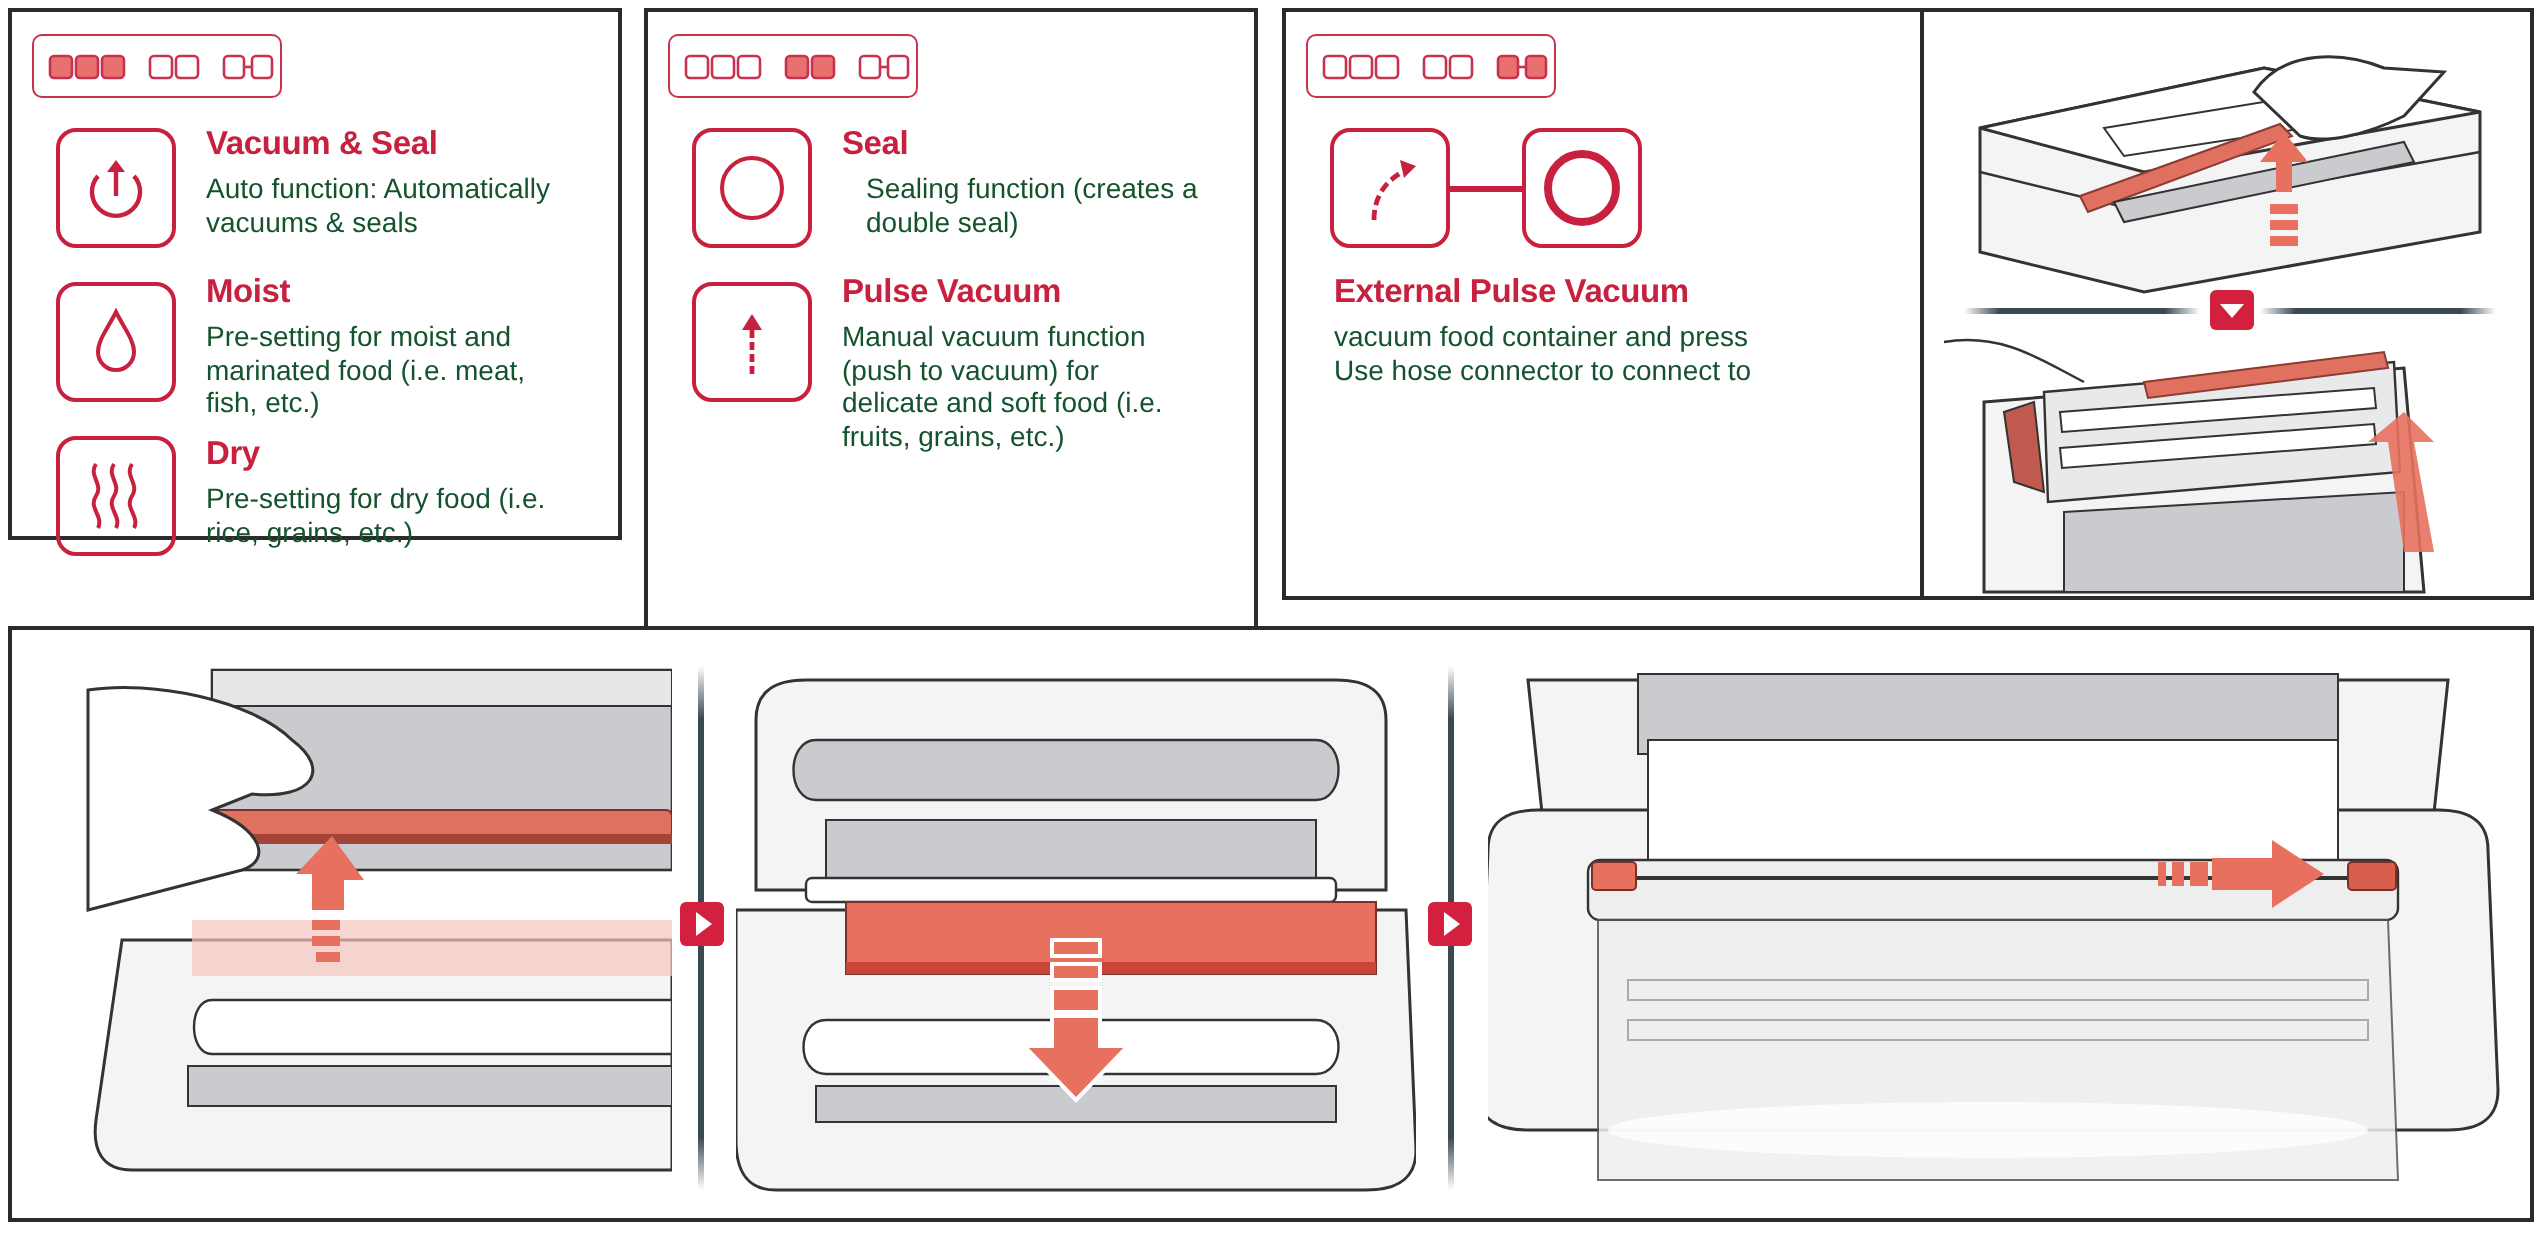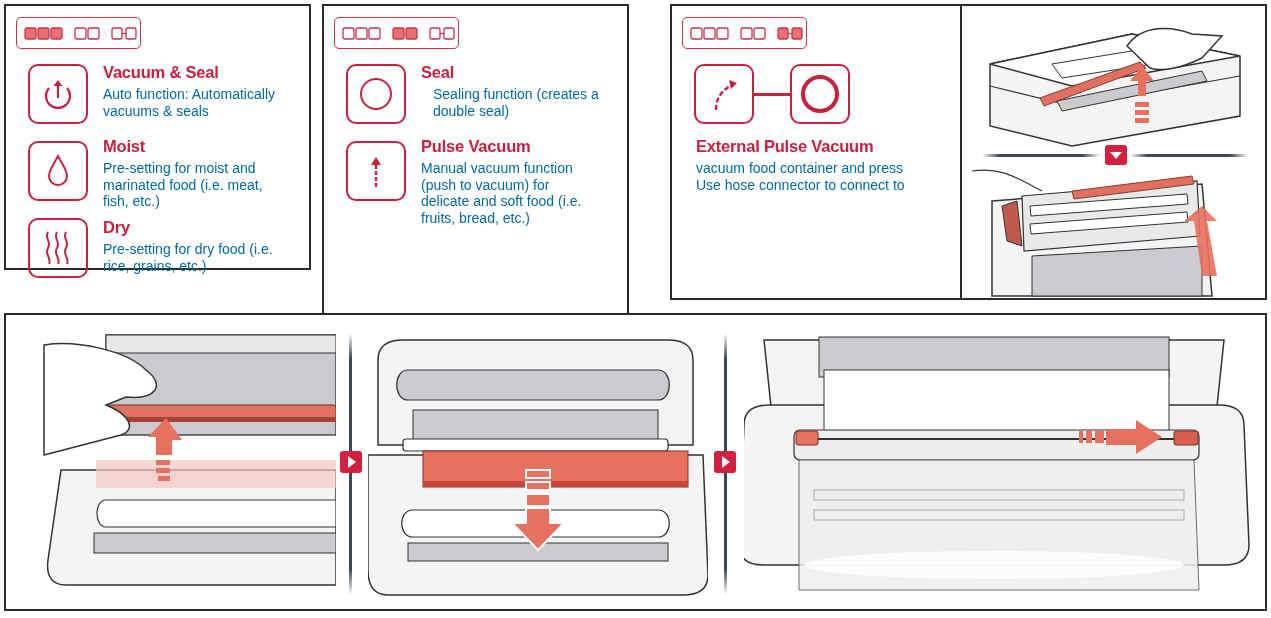--- a/index.html
+++ b/index.html
@@ -2,33 +2,33 @@
 <html><head>
 <meta charset="utf-8">
 <style>
   * { box-sizing: border-box; margin: 0; padding: 0; }
   html, body { width: 1271px; height: 618px; background: #ffffff; overflow: hidden; }
   body { position: relative; font-family: "Liberation Sans", "DejaVu Sans", sans-serif; color: #222; }
 
   .panel { position: absolute; border: 2px solid #2b2b2b; background: #fff; }
   #p1 { left: 4px; top: 4px; width: 307px; height: 266px; }
   #p2 { left: 322px; top: 4px; width: 307px; height: 351px; }
-  #p3 { left: 670px; top: 4px; width: 352px; height: 296px; }
+  #p3 { left: 641px; top: 4px; width: 352px; height: 296px; }
   #p4 { left: 960px; top: 4px; width: 307px; height: 296px; overflow: hidden; }
   #p5 { left: 4px; top: 313px; width: 1263px; height: 298px; overflow: hidden; }
 
   .indicator { position: absolute; left: 10px; top: 11px; width: 125px; height: 32px;
     border: 1.5px solid #c8324e; border-radius: 5px; }
   .indicator svg { position: absolute; left: 0; top: 0; }
 
   .fn-icon { position: absolute; width: 60px; height: 60px; border: 2.5px solid #c8203f; border-radius: 10px; }
   .fn-icon svg { position: absolute; left: 0; top: 0; }
 
   .fn-title { position: absolute; color: #c8203f; font-weight: bold; font-size: 16.5px; letter-spacing: -0.2px; }
-  .fn-desc { position: absolute; font-size: 14px; line-height: 16.5px; color: #0369a1; }
+  .fn-desc { position: absolute; font-size: 14px; line-height: 16.5px; color: #14532d; }
 
   .step-arrow { position: absolute; width: 22px; height: 22px; background: #d3203f; border-radius: 3px; }
   .step-arrow::after { content: ""; position: absolute; left: 8px; top: 5px;
     border-left: 8px solid #fff; border-top: 6px solid transparent; border-bottom: 6px solid transparent; }
   .divider-v { position: absolute; width: 3px; background: linear-gradient(#fff, #3a4a55 10%, #3a4a55 90%, #fff); }
   .down-badge { position: absolute; width: 22px; height: 20px; background: #d3203f; border-radius: 3px; }
   .down-badge::after { content: ""; position: absolute; left: 5px; top: 7px;
     border-top: 7px solid #fff; border-left: 6px solid transparent; border-right: 6px solid transparent; }
   .divider-h { position: absolute; height: 3px; background: linear-gradient(90deg, #fff, #3a4a55 15%, #3a4a55 85%, #fff); }
 </style>
@@ -117,21 +117,21 @@
     <svg width="56" height="56">
       <line x1="28" y1="44" x2="28" y2="20" stroke="#c8203f" stroke-width="2.4" stroke-dasharray="4 2"></line>
       <path d="M23 22 L28 14 L33 22 Z" fill="#c8203f"></path>
     </svg>
   </div>
   <div class="fn-title" style="left:97px;top:131px;">Pulse Vacuum</div>
   <div class="fn-desc" style="left:97px;top:154px;">
     <div>Manual vacuum function</div>
     <div>(push to vacuum) for</div>
     <div>delicate and soft food (i.e.</div>
-    <div>fruits, bread, etc.)</div>
+    <div>fruits, grains, etc.)</div>
   </div>
 </div>
 
 <div class="panel" id="p3">
   <div class="indicator">
     <svg width="125" height="32">
       <rect x="8" y="10" width="11" height="11" rx="2" fill="none" stroke="#c8324e" stroke-width="1.3"></rect>
       <rect x="21" y="10" width="11" height="11" rx="2" fill="none" stroke="#c8324e" stroke-width="1.3"></rect>
       <rect x="34" y="10" width="11" height="11" rx="2" fill="none" stroke="#c8324e" stroke-width="1.3"></rect>
       <rect x="58" y="10" width="11" height="11" rx="2" fill="none" stroke="#c8324e" stroke-width="1.3"></rect>

